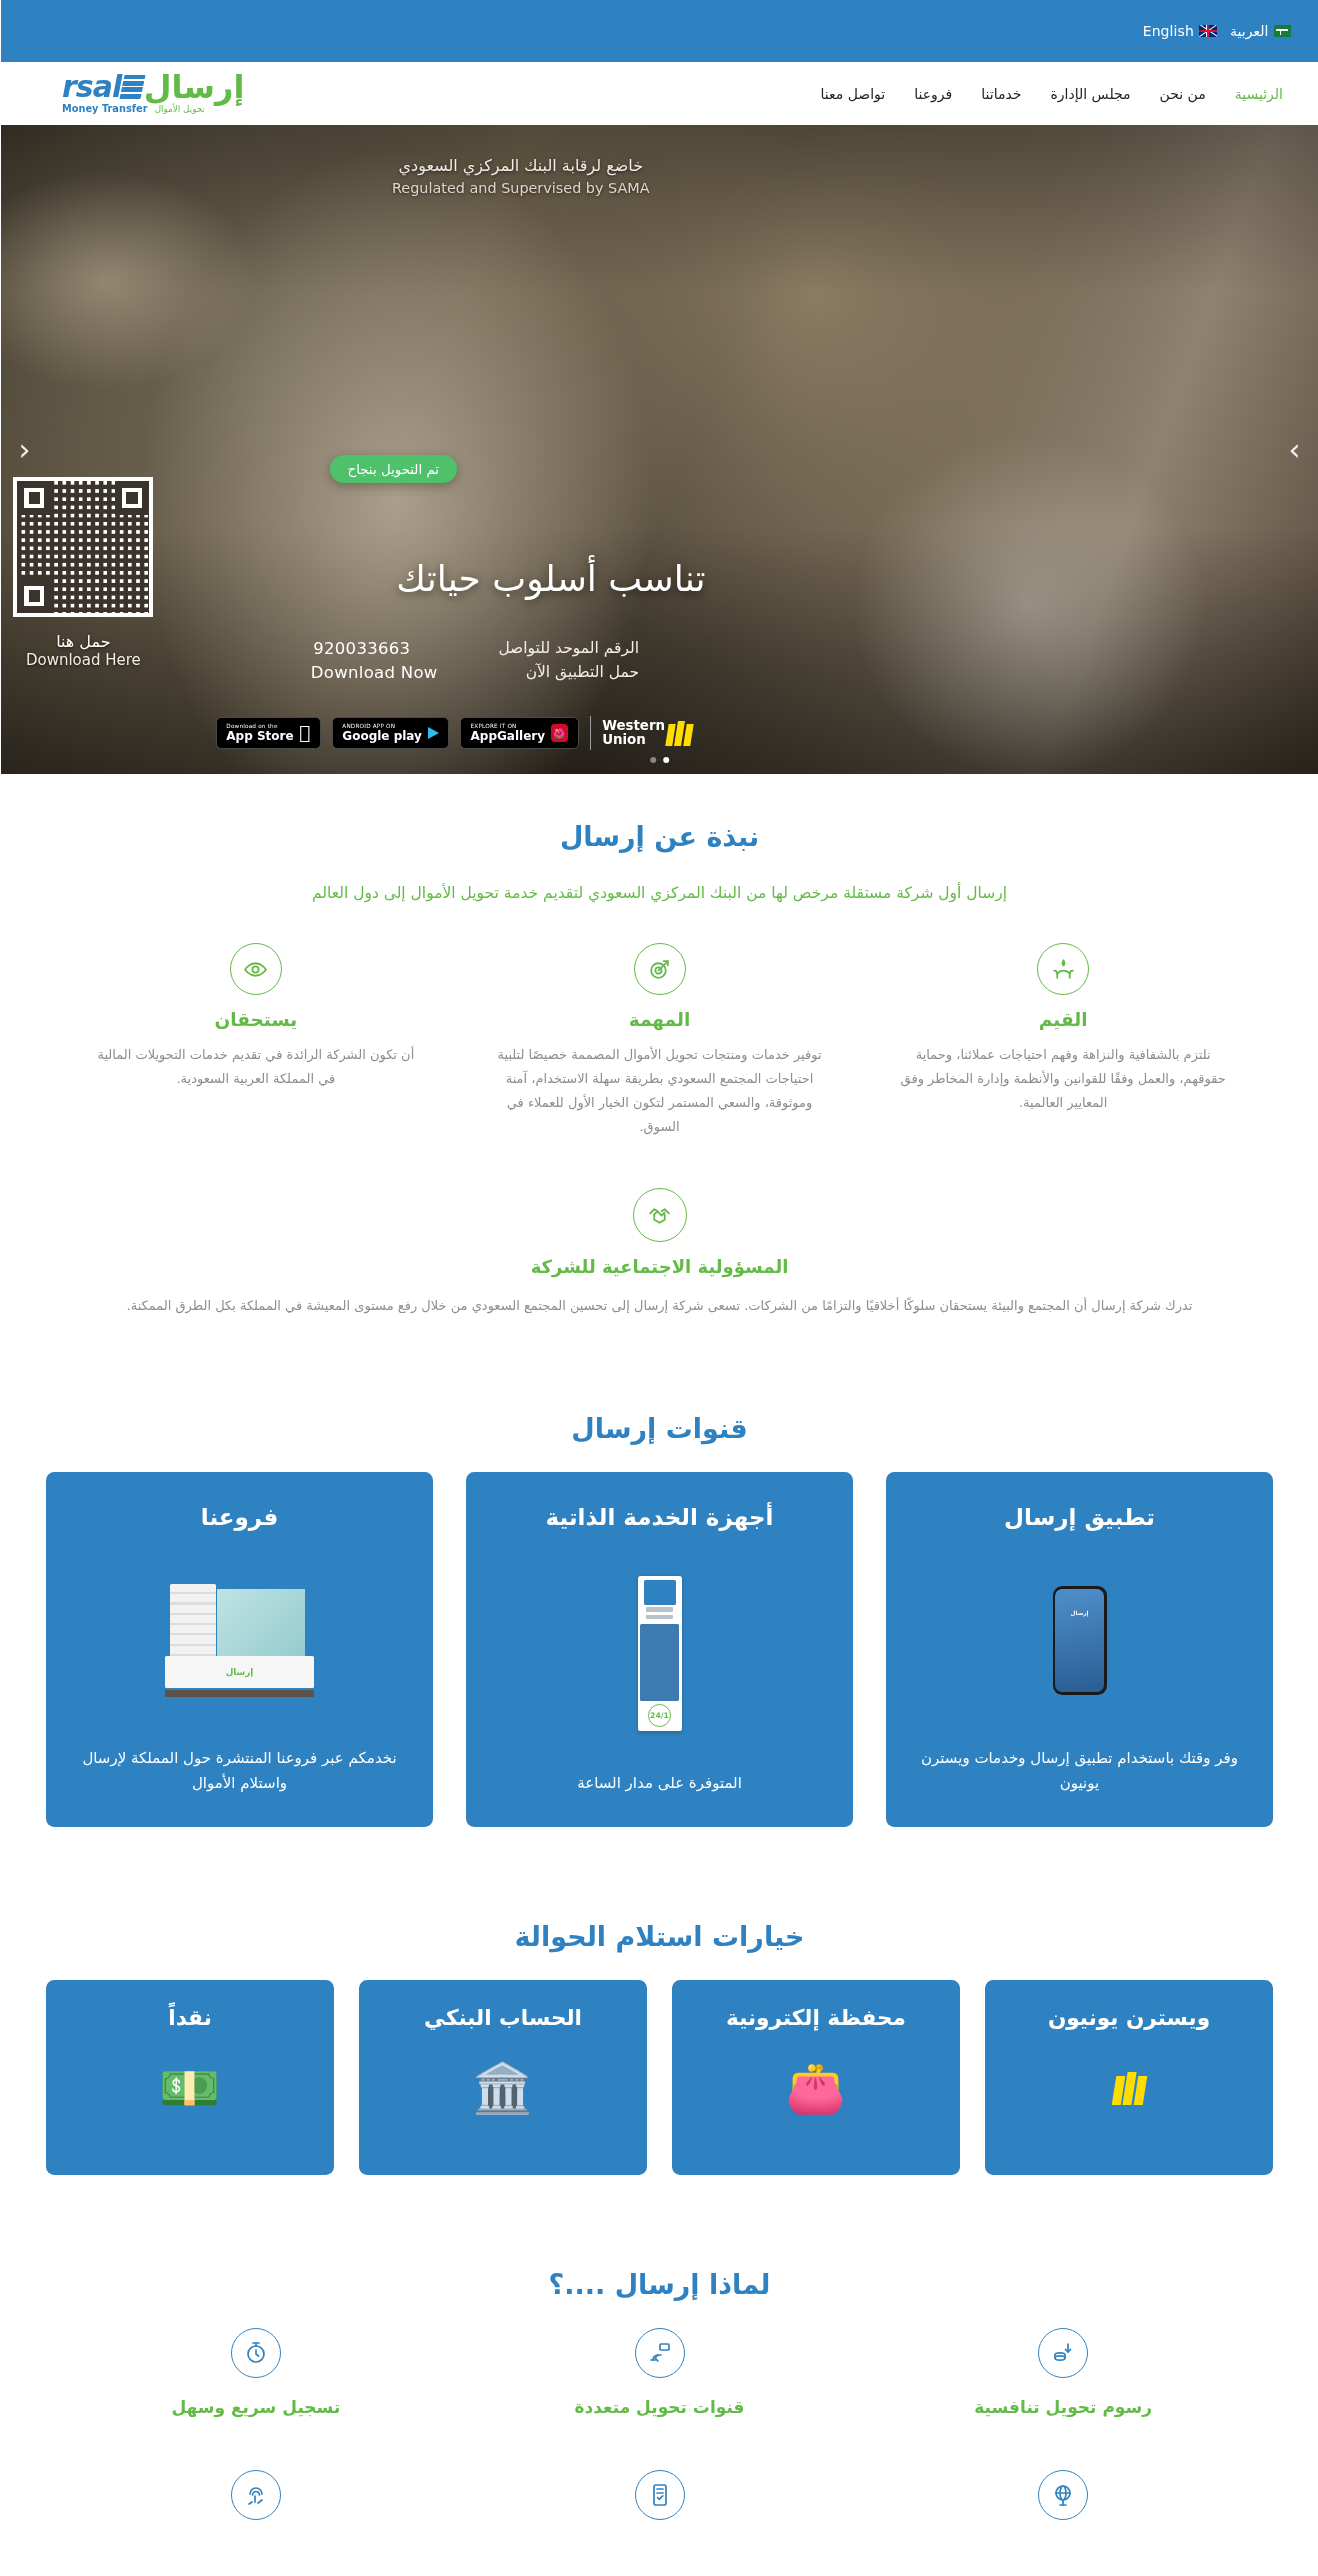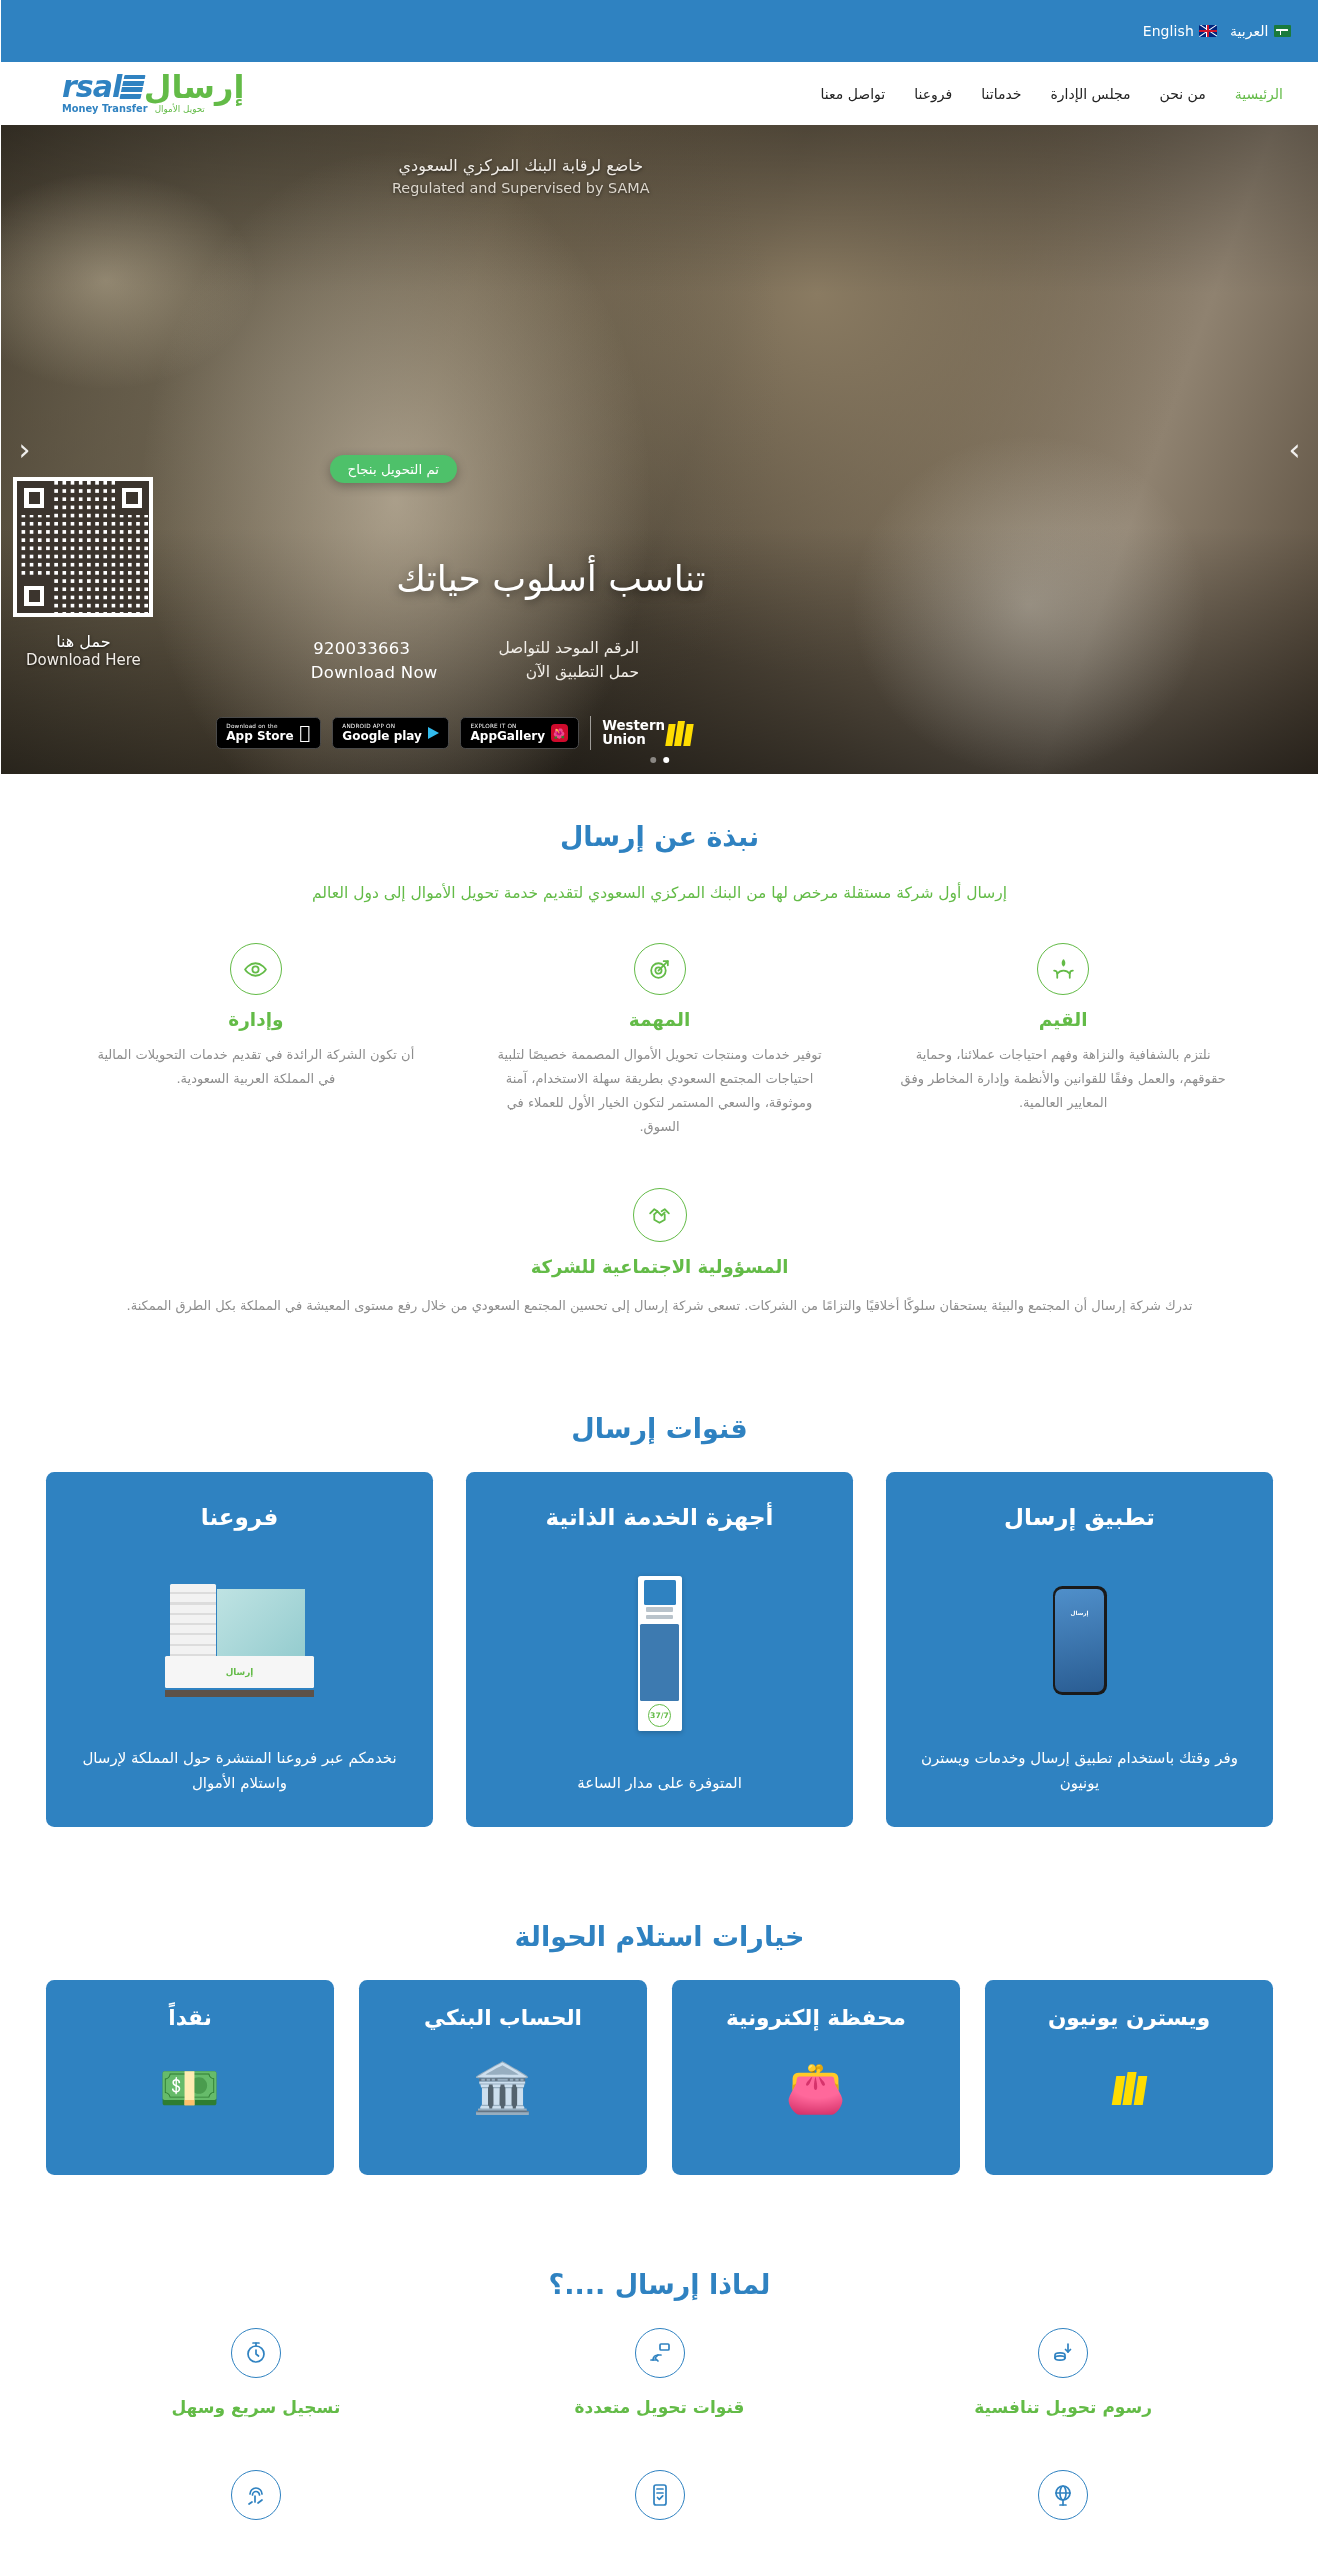--- a/index.html
+++ b/index.html
@@ -490,21 +490,21 @@
       <div class="pillar-title">المهمة</div>
       <div class="pillar-body">توفير خدمات ومنتجات تحويل الأموال المصممة خصيصًا لتلبية احتياجات المجتمع السعودي بطريقة سهلة الاستخدام، آمنة وموثوقة، والسعي المستمر لتكون الخيار الأول للعملاء في السوق.</div>
     </div>
     <div class="pillar">
       <div class="pillar-ico">
         <svg viewBox="0 0 24 24" fill="none" stroke="#63bb47" stroke-width="1.7" stroke-linecap="round" stroke-linejoin="round">
           <path d="M2 12s3.8-6 10-6 10 6 10 6-3.8 6-10 6-10-6-10-6z"></path>
           <circle cx="12" cy="12" r="3"></circle>
         </svg>
       </div>
-      <div class="pillar-title">وإدارة</div>
+      <div class="pillar-title">يستحقان</div>
       <div class="pillar-body">أن تكون الشركة الرائدة في تقديم خدمات التحويلات المالية في المملكة العربية السعودية.</div>
     </div>
   </div>
 
   <div class="csr">
     <div class="pillar-ico">
       <svg viewBox="0 0 24 24" fill="none" stroke="#63bb47" stroke-width="1.7" stroke-linecap="round" stroke-linejoin="round">
         <path d="M7 11l3-3 4 4 3-3"></path>
           <path d="M3 10l4-4 3 2"></path>
           <path d="M21 10l-4-4-3 2"></path>
@@ -533,21 +533,21 @@
     </div>
 
     <div class="channel-card">
       <div class="channel-title">أجهزة الخدمة الذاتية</div>
       <div class="channel-art">
         <div class="art-kiosk">
           <div class="k-screen"></div>
             <div class="k-slot"></div>
             <div class="k-slot"></div>
           <div class="k-body"></div>
-            <div class="k-24">37/7</div>
+            <div class="k-24">24/1</div>
         </div>
       </div>
       <div class="channel-desc">المتوفرة على مدار الساعة</div>
     </div>
 
     <div class="channel-card">
       <div class="channel-title">فروعنا</div>
       <div class="channel-art">
         <div class="art-branch">
           <div class="b-tower"></div>

